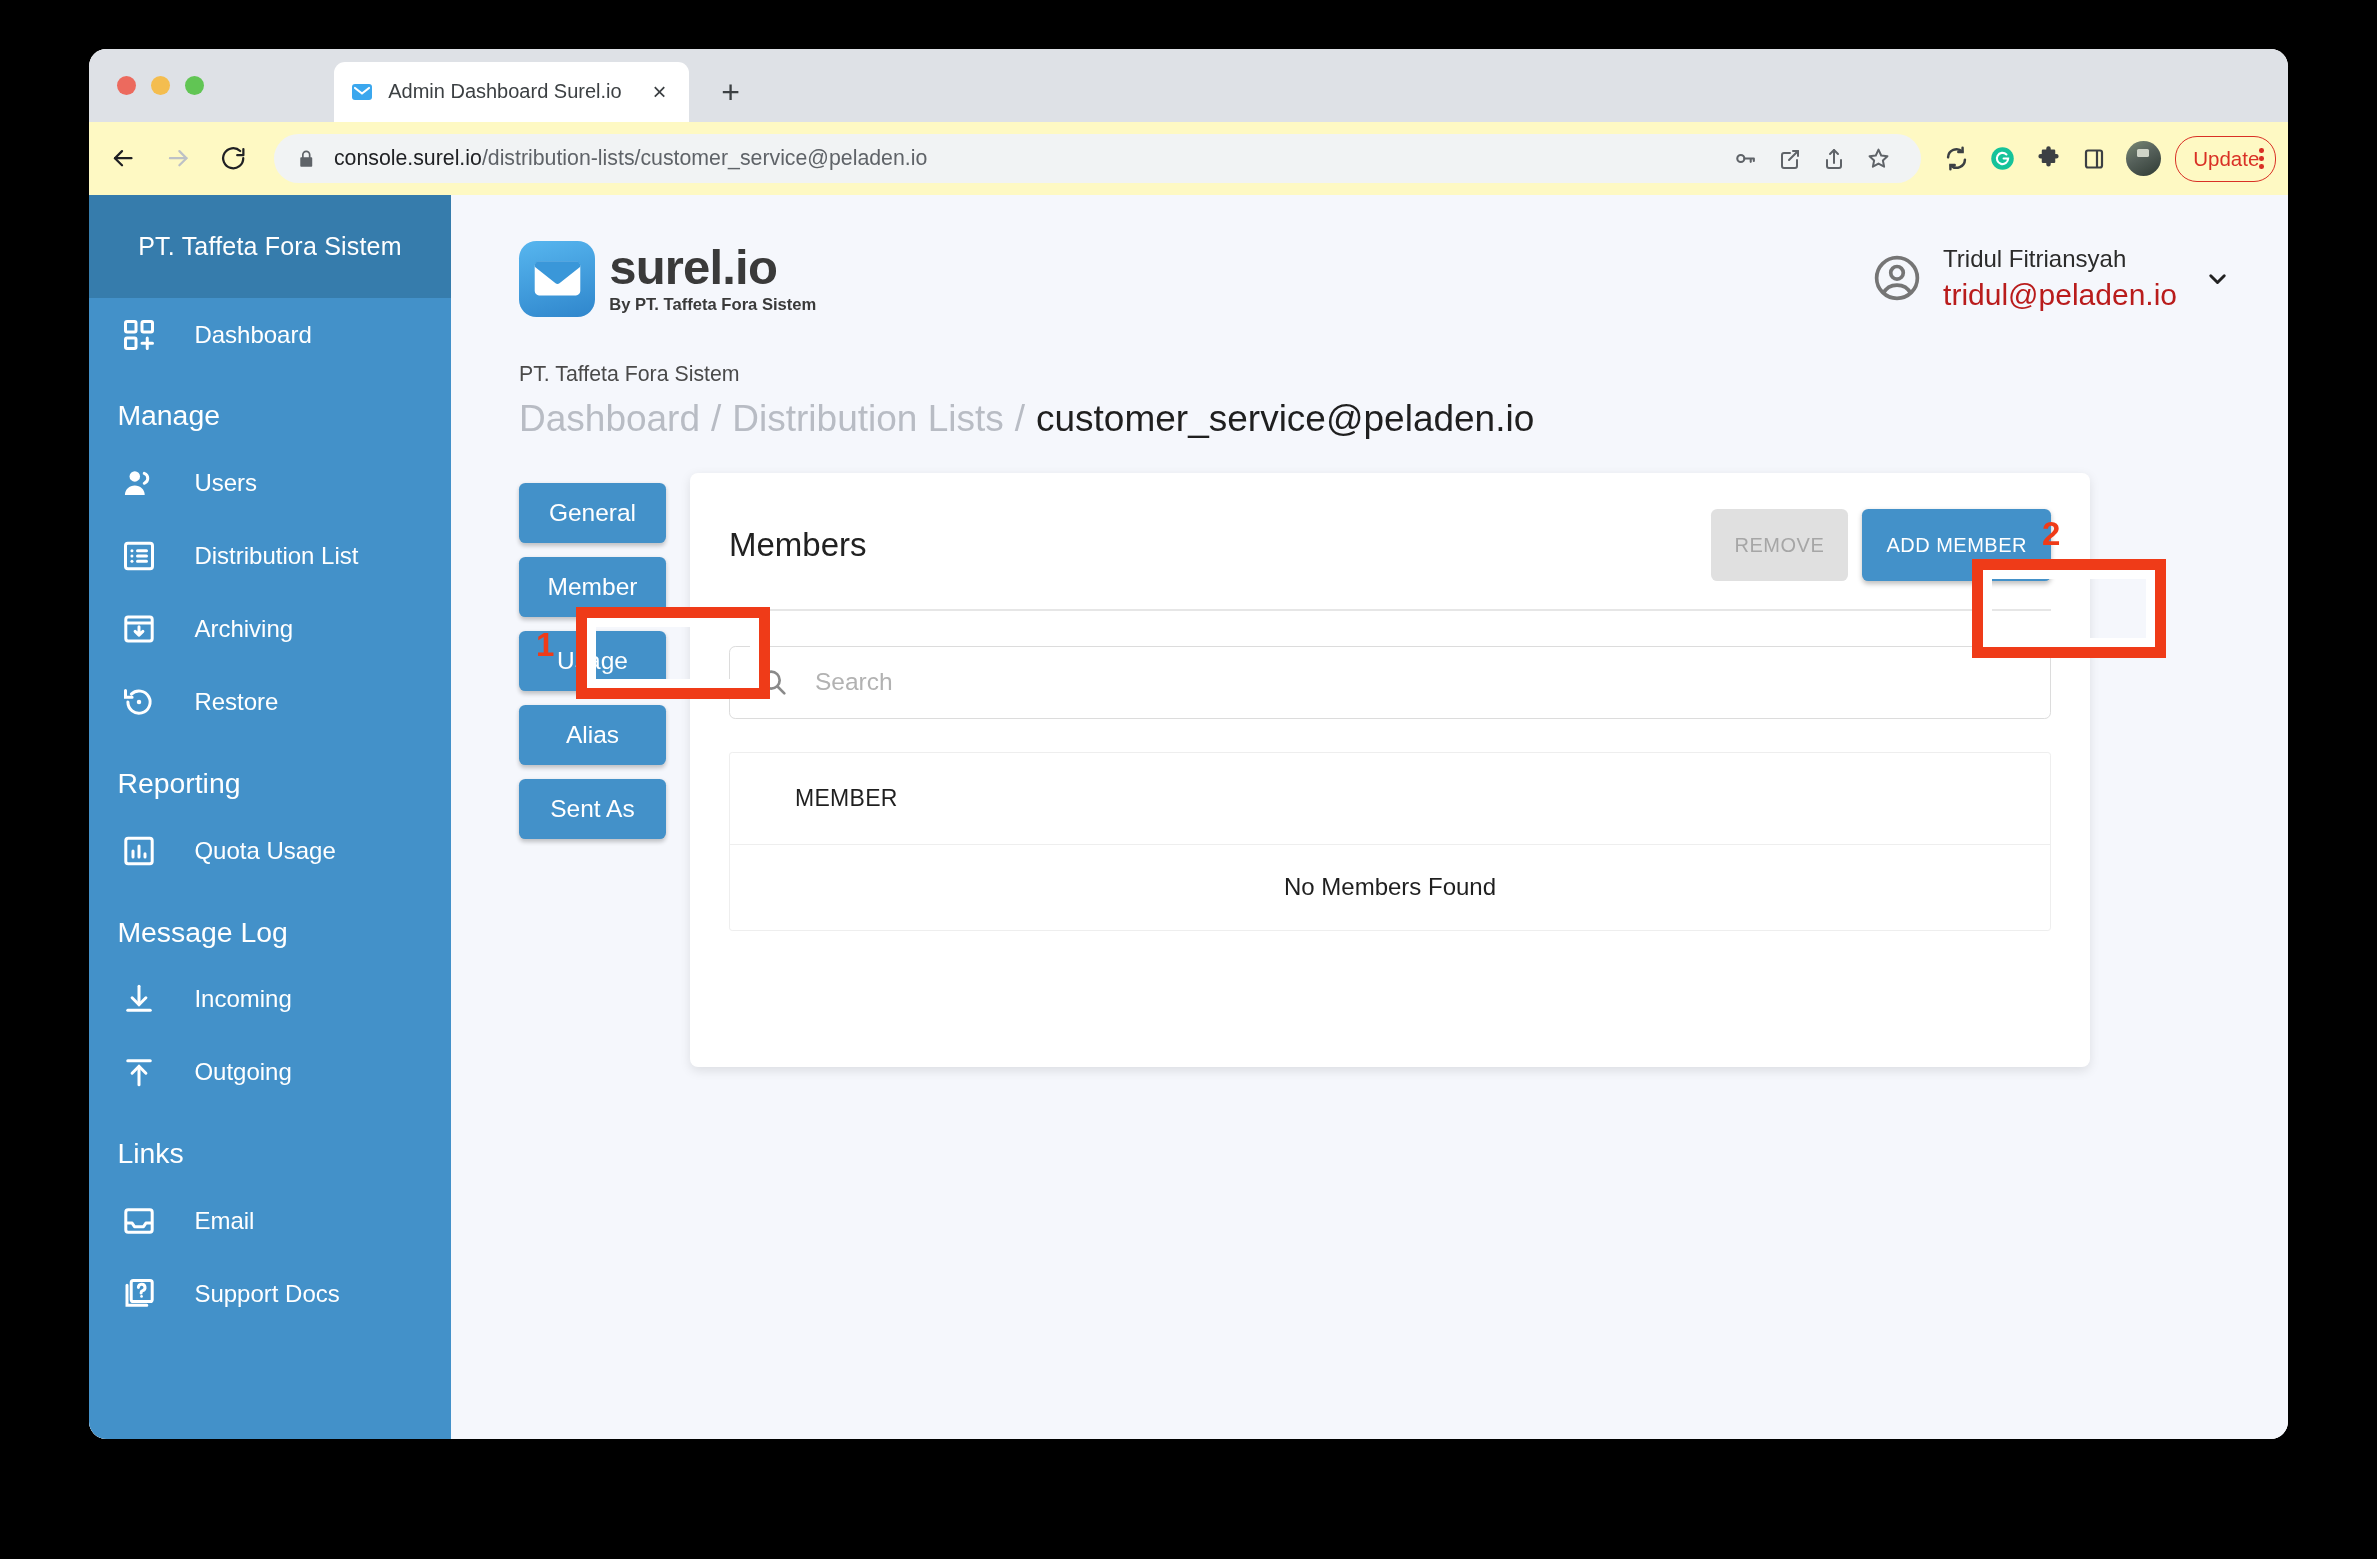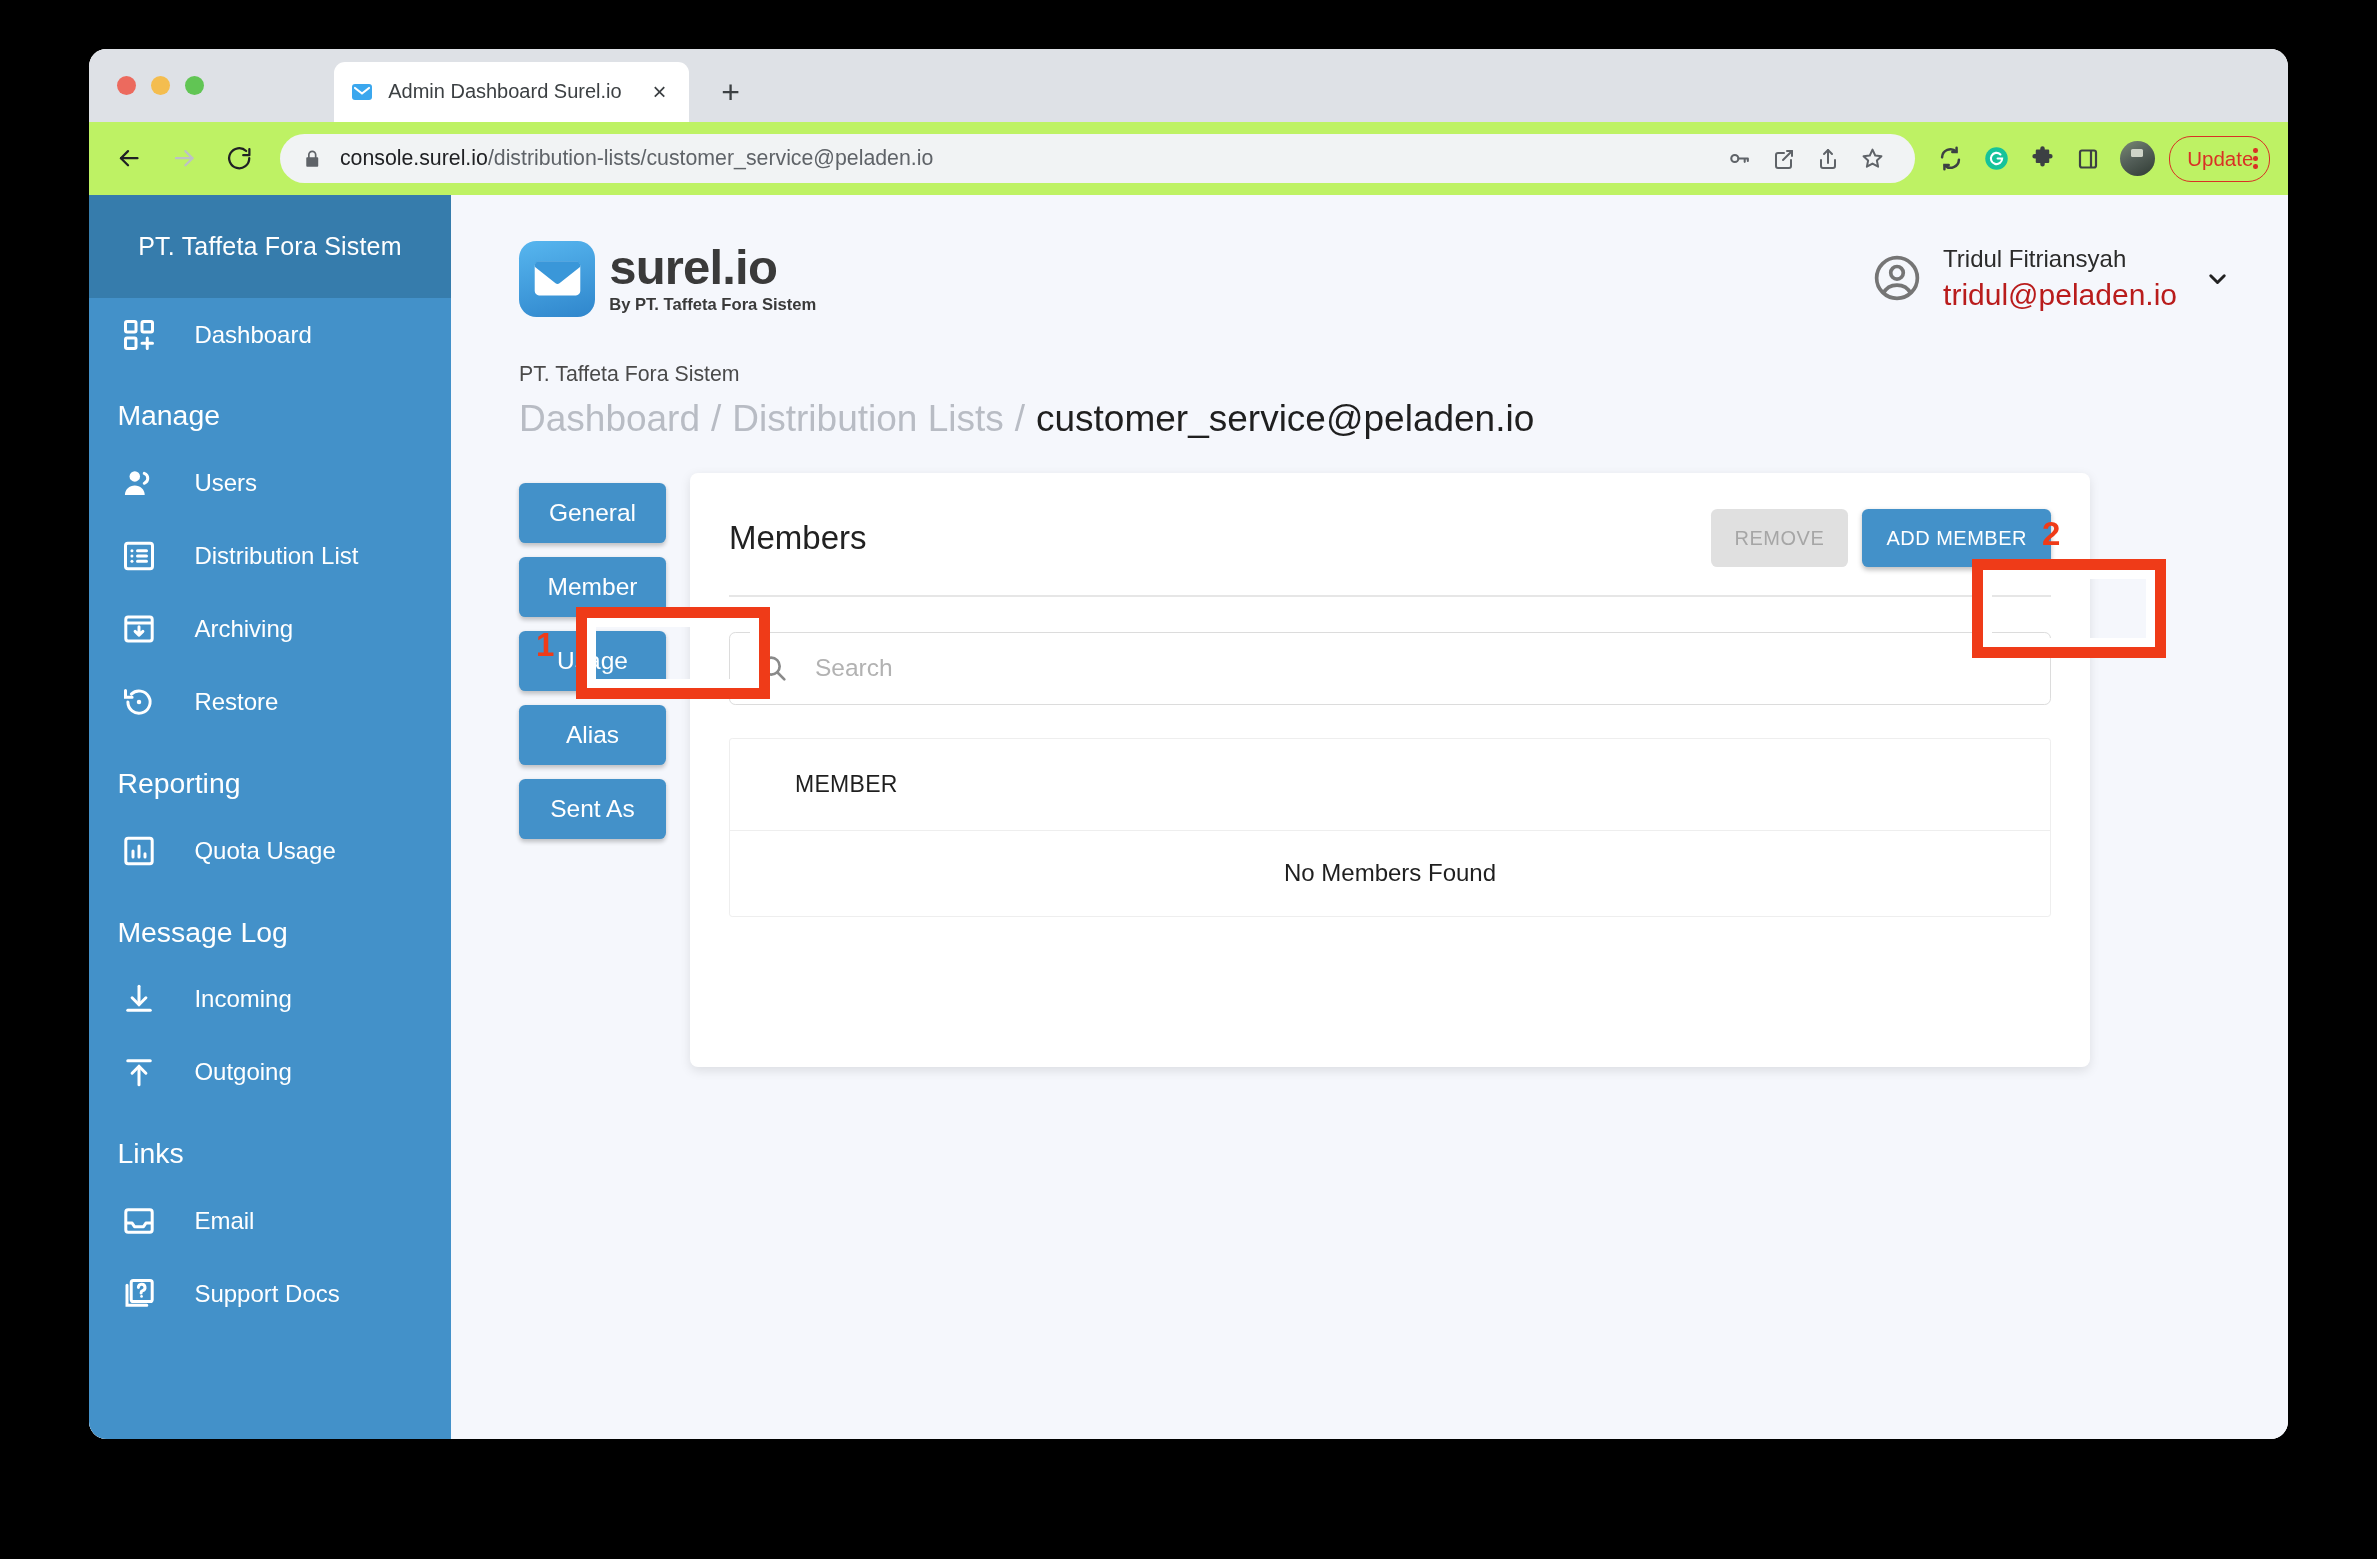--- a/index.html
+++ b/index.html
@@ -93,24 +93,24 @@
     color: #3c4043;
     font-size: 32px;
     line-height: 1;
     font-weight: 300;
   }
 
   
   .addr-strip {
     position: relative;
     height: 73px;
-    background: #bef264;
+    background: #fef9c3;
     display: flex;
     align-items: center;
-    padding: 0 18px;
+    padding: 0 12px;
     box-sizing: border-box;
   }
   .nav-btn {
     width: 44px; height: 44px;
     display: flex; align-items: center; justify-content: center;
     color: #202124;
     flex: 0 0 44px;
     margin-right: 11px;
   }
   .nav-btn.disabled { color: #bdc1c6; }
@@ -273,21 +273,21 @@
   }
   .card-head {
     display: flex;
     align-items: center;
     padding: 36px 39px 0 39px;
     box-sizing: border-box;
   }
   .card-title { font-size: 33px; color: #212121; }
   .card-actions { margin-left: auto; display: flex; align-items: center; gap: 14.2px; }
   .btn {
-    height: 58px;
+    height: 72px;
     border-radius: 6.3px;
     display: flex; align-items: center; justify-content: center;
     font-size: 20px;
     letter-spacing: 0.5px;
     padding: 0 24px;
     box-sizing: border-box;
   }
   .btn-disabled { background: #e0e0e0; color: #a6a6a6; box-shadow: none; }
   .btn-primary { background: #4391c9; color: #ffffff; box-shadow: 0 2.4px 5.5px rgba(0,0,0,0.25); }
   .card-divider { height: 1.6px; background: #e6e6e6; margin: 28.4px 39px 0 39px; }

